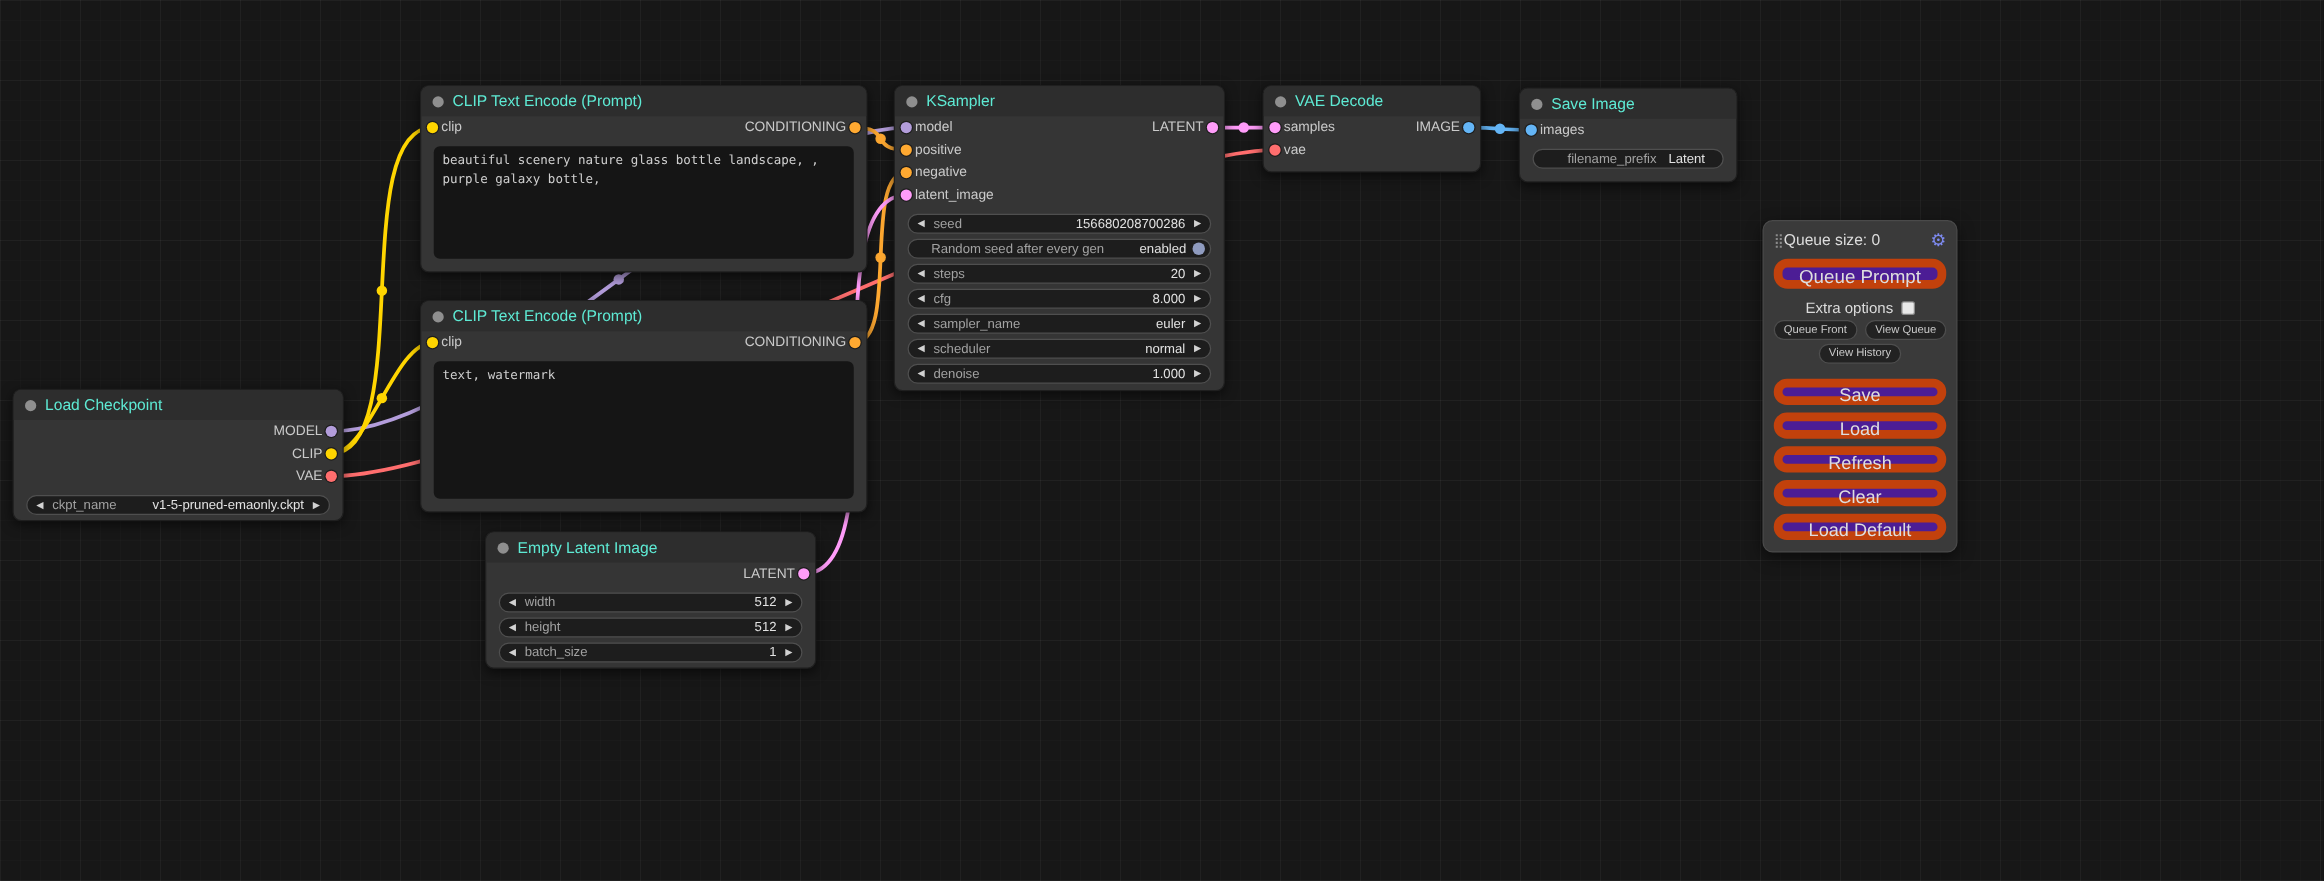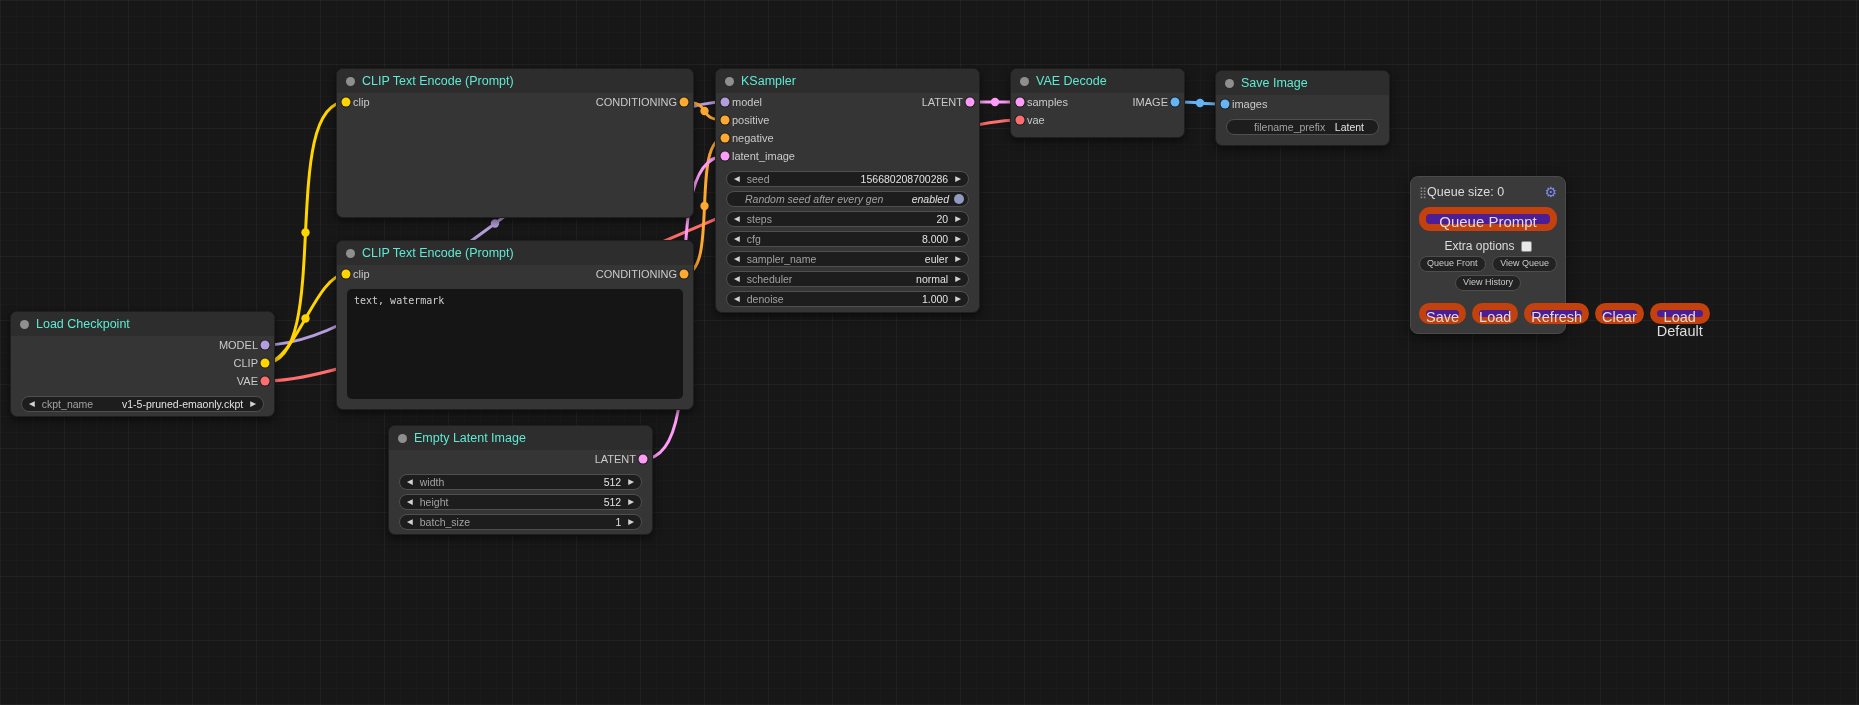--- a/index.html
+++ b/index.html
@@ -47,21 +47,21 @@
   .widgets { flex:none; display:flex; flex-direction:column; gap:4px; margin:6px 10px 0; }
   .widget {
     display:flex; align-items:center; height:16px; padding:0 7px;
     background:#1d1d1d; border:1px solid #4f4f4f; border-radius:9px;
     font-size:10.5px; cursor:pointer;
   }
   .arr { color:#d2d2d2; font-size:7.5px; line-height:1; flex:none; }
   .wl  { color:#a2a2a2; margin-left:7px; white-space:nowrap; }
   .wv  { color:#e2e2e2; margin-left:auto; margin-right:7px; white-space:nowrap; }
   .widget.noarr .wl { margin-left:20px; }
-  .widget.toggle { padding:0 4px 0 11px;font-style:italic; }
+  .widget.toggle { padding:0 4px 0 11px; }
   .widget.toggle .wv { margin-right:5px; }
   .tgldot { width:10px; height:10px; border-radius:50%; flex:none; background:#8f9bbf; }
 
   .nodetext {
     flex:1; margin:6px 10px 10px; background:#151515; border-radius:5px;
     padding:5px 7px; font-family:"DejaVu Sans Mono", monospace; font-size:10px;
     line-height:1.45; color:#cfcfcf; white-space:pre-wrap; overflow:hidden; cursor:text;
   }
 
   
@@ -82,21 +82,21 @@
   }
   .qp { height:24px; font-size:15px; margin-top:3px; }
   .extra { display:flex; align-items:center; justify-content:center; gap:6px; margin-top:8px; font-size:12px; color:#dcdcdc; }
   .chk { width:11px; height:11px; background:#e9e9e9; border:1px solid #8a8a8a; border-radius:2px; cursor:pointer; }
   .srow { display:flex; justify-content:space-between; margin-top:3px; }
   .srow.center { justify-content:center; }
   .smallbtn {
     background:#222; border:1px solid #4e4e4e; border-radius:8px;
     color:#c9c9c9; font-size:9px; padding:2px 7px; line-height:1.1;
   }
-  .bigcol { display:flex; flex-direction:row; gap:6px; margin-top:12px; }
+  .bigcol { display:flex; flex-direction:column; gap:6px; margin-top:12px; }
 </style>
 </head>
 <body>
 
 <div class="canvas">
 
   <svg class="wires" id="wires" width="1859" height="705">
       <path d="M 265 345 C 395.05984199590586 345, 594.9401580040942 102, 725 102" fill="none" stroke="#B39DDB" stroke-width="3" stroke-linecap="round"></path>
       <circle cx="495" cy="223.5" r="4.2" fill="#B39DDB"></circle>
       <path d="M 265 363 C 333.3200190281004 363, 277.6799809718996 102, 346 102" fill="none" stroke="#FFD500" stroke-width="3" stroke-linecap="round"></path>
@@ -148,20 +148,21 @@
     <div class="node-title">
       <span class="tdot"></span>
       <span>CLIP Text Encode (Prompt)</span>
     </div>
     <div class="row io">
       <span class="port in" style="background: rgb(255, 213, 0);"></span>
       <span class="plabel">clip</span>
       <span class="plabel">CONDITIONING</span>
       <span class="port out" style="background: rgb(255, 169, 49);"></span>
     </div>
+    <div class="nodetext">beautiful scenery nature glass bottle landscape, , purple galaxy bottle,</div>
   </div>
 
   <div class="node" style="left:336px; top:240px; width:358px; height:170px;">
     <div class="node-title">
       <span class="tdot"></span>
       <span>CLIP Text Encode (Prompt)</span>
     </div>
     <div class="row io">
       <span class="port in" style="background: rgb(255, 213, 0);"></span>
       <span class="plabel">clip</span>

